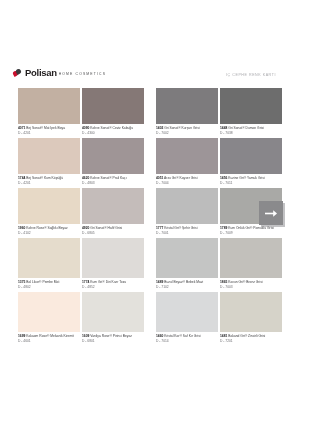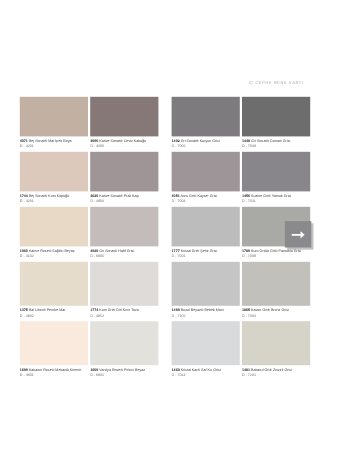--- a/index.html
+++ b/index.html
@@ -158,20 +158,28 @@
     box-shadow: 2px 2px 0 rgba(120,120,124,0.45);
   }
   .nav-arrow svg { display: block; }
 </style>
 </head>
 <body>
 
 <div class="page">
 
   <div class="header">
+    <div class="brand">
+      <span class="brand-mark">
+        <span class="sw-a"></span>
+        <span class="sw-b"></span>
+      </span>
+      <span class="brand-name">Polisan</span>
+      <span class="brand-sub">HOME COSMETICS</span>
+    </div>
     <div class="header-right">IÇ CEPHE RENK KARTI</div>
   </div>
 
   <div class="grid">
 
     <div class="row">
       <div class="half half-left">
         <div class="cell">
           <span class="swatch" style="background:#c2b0a2"></span>
           <div class="caption">

